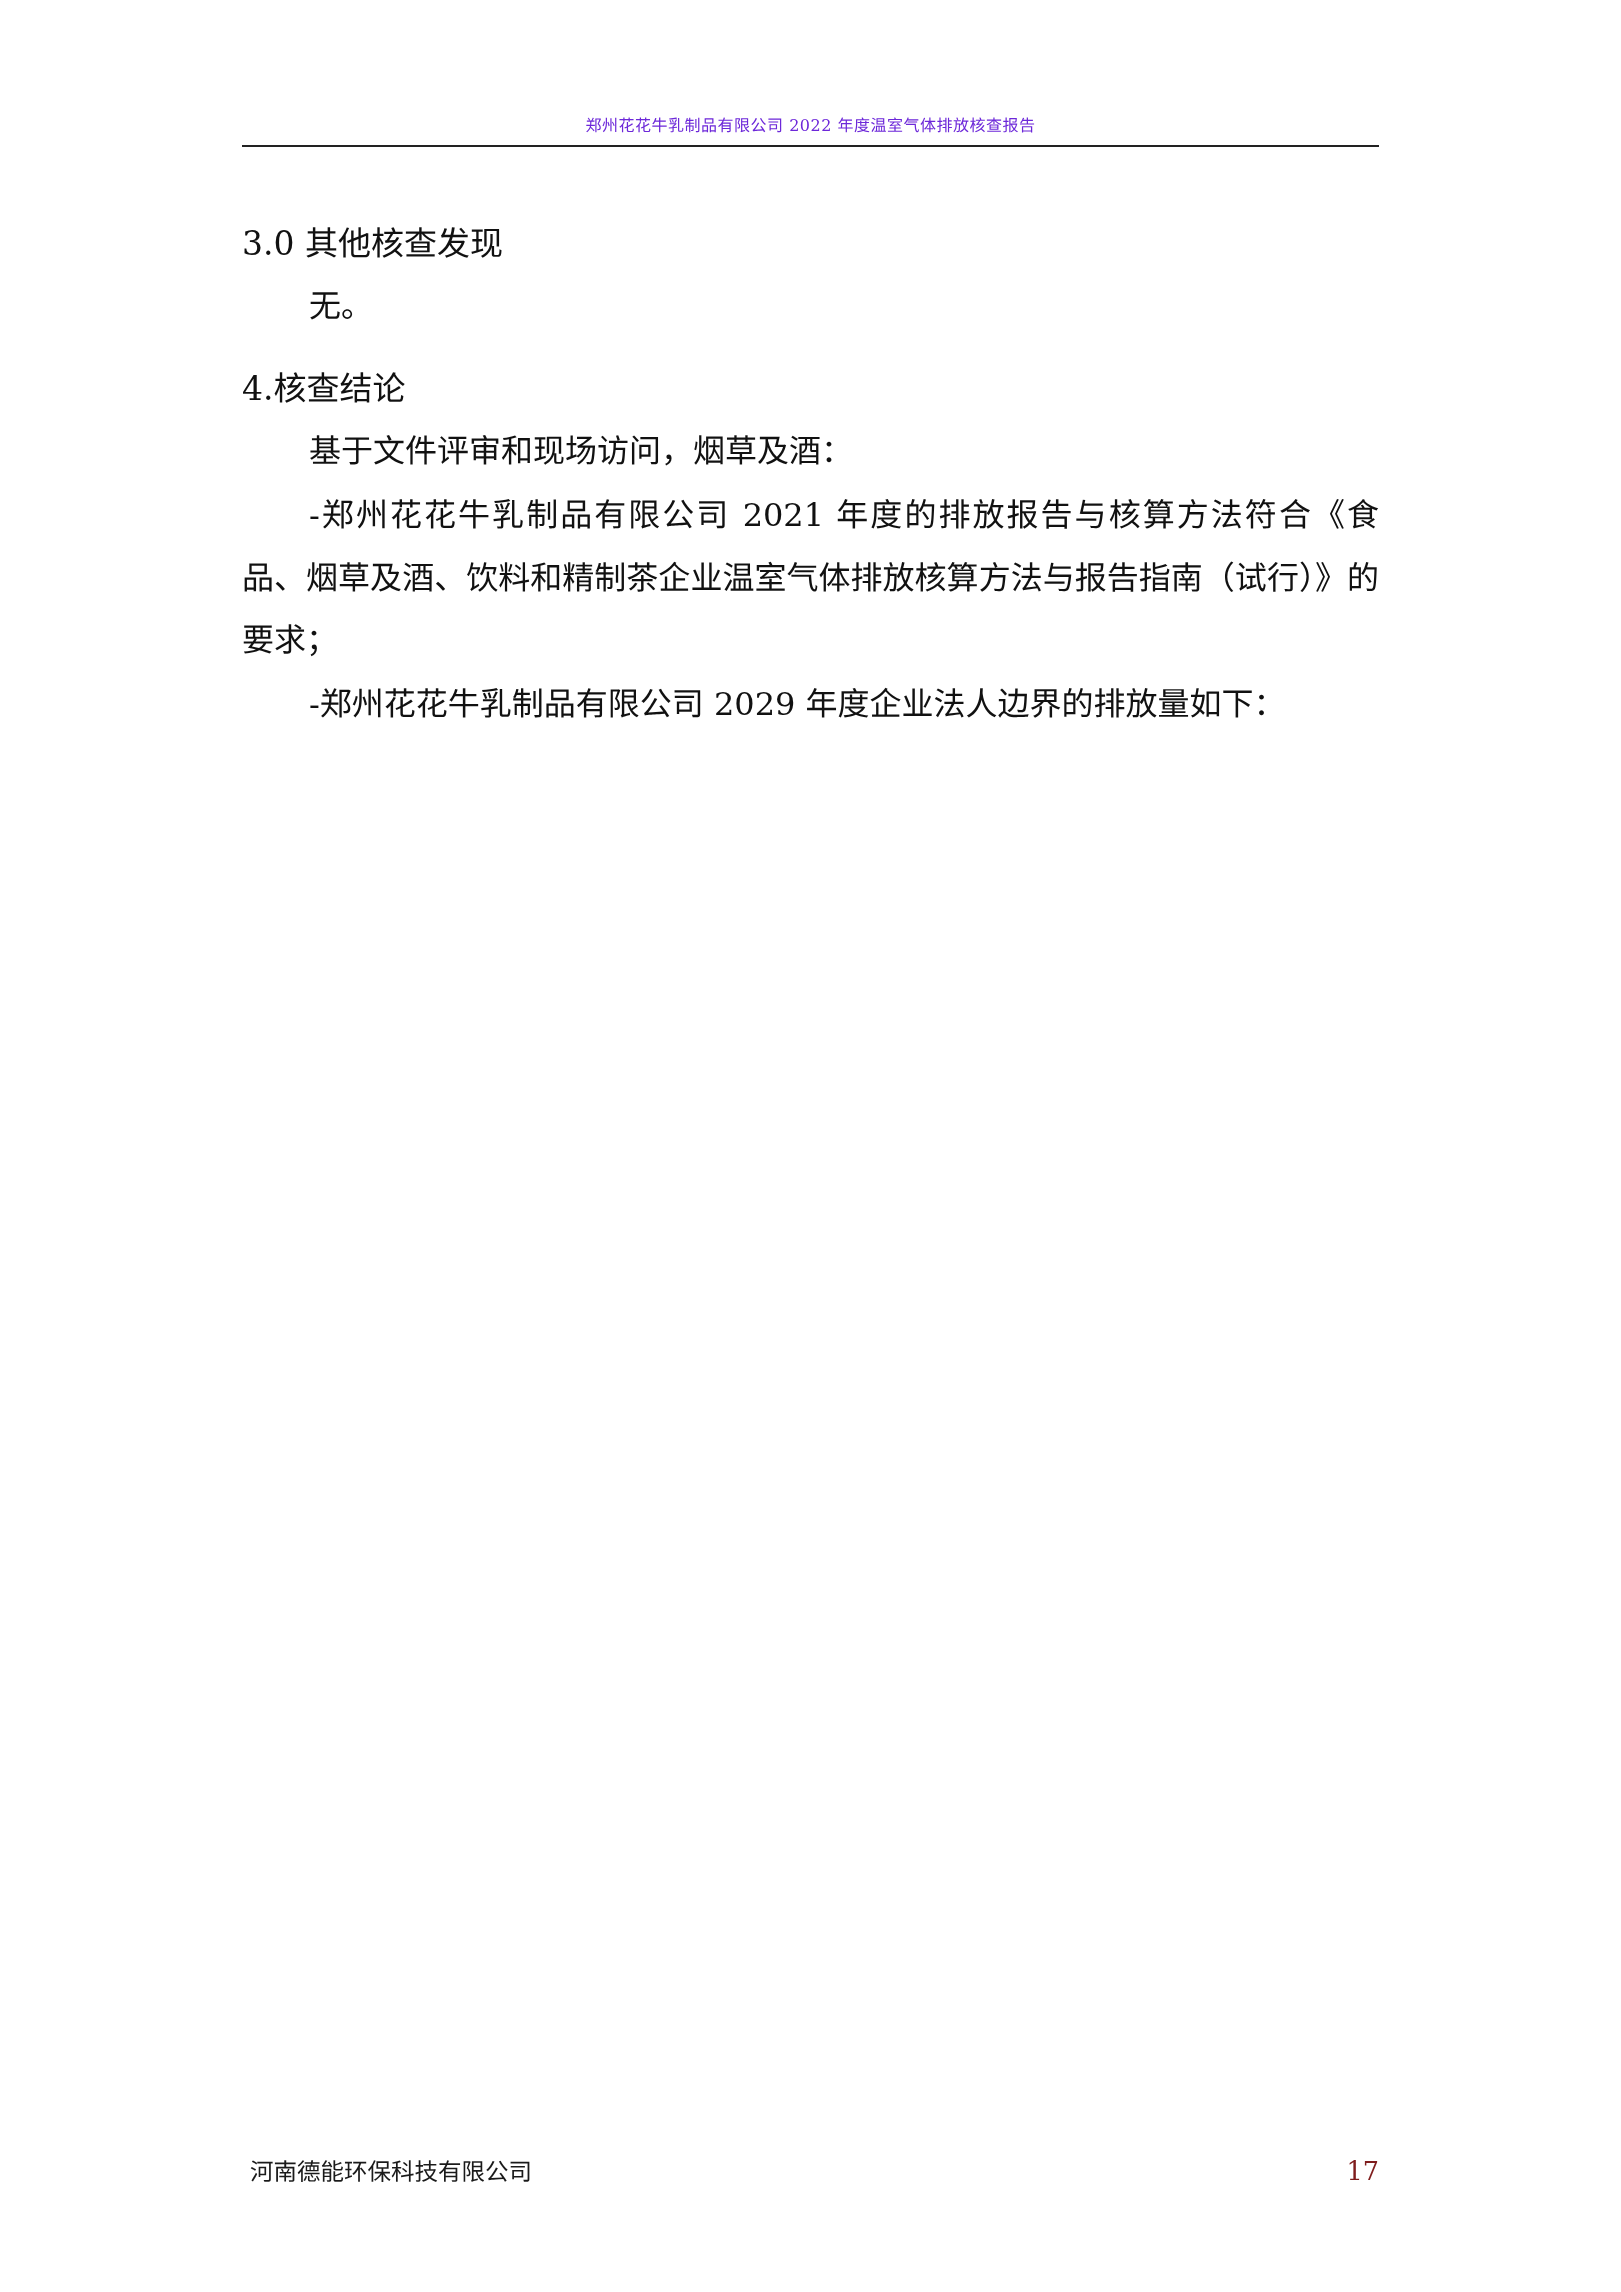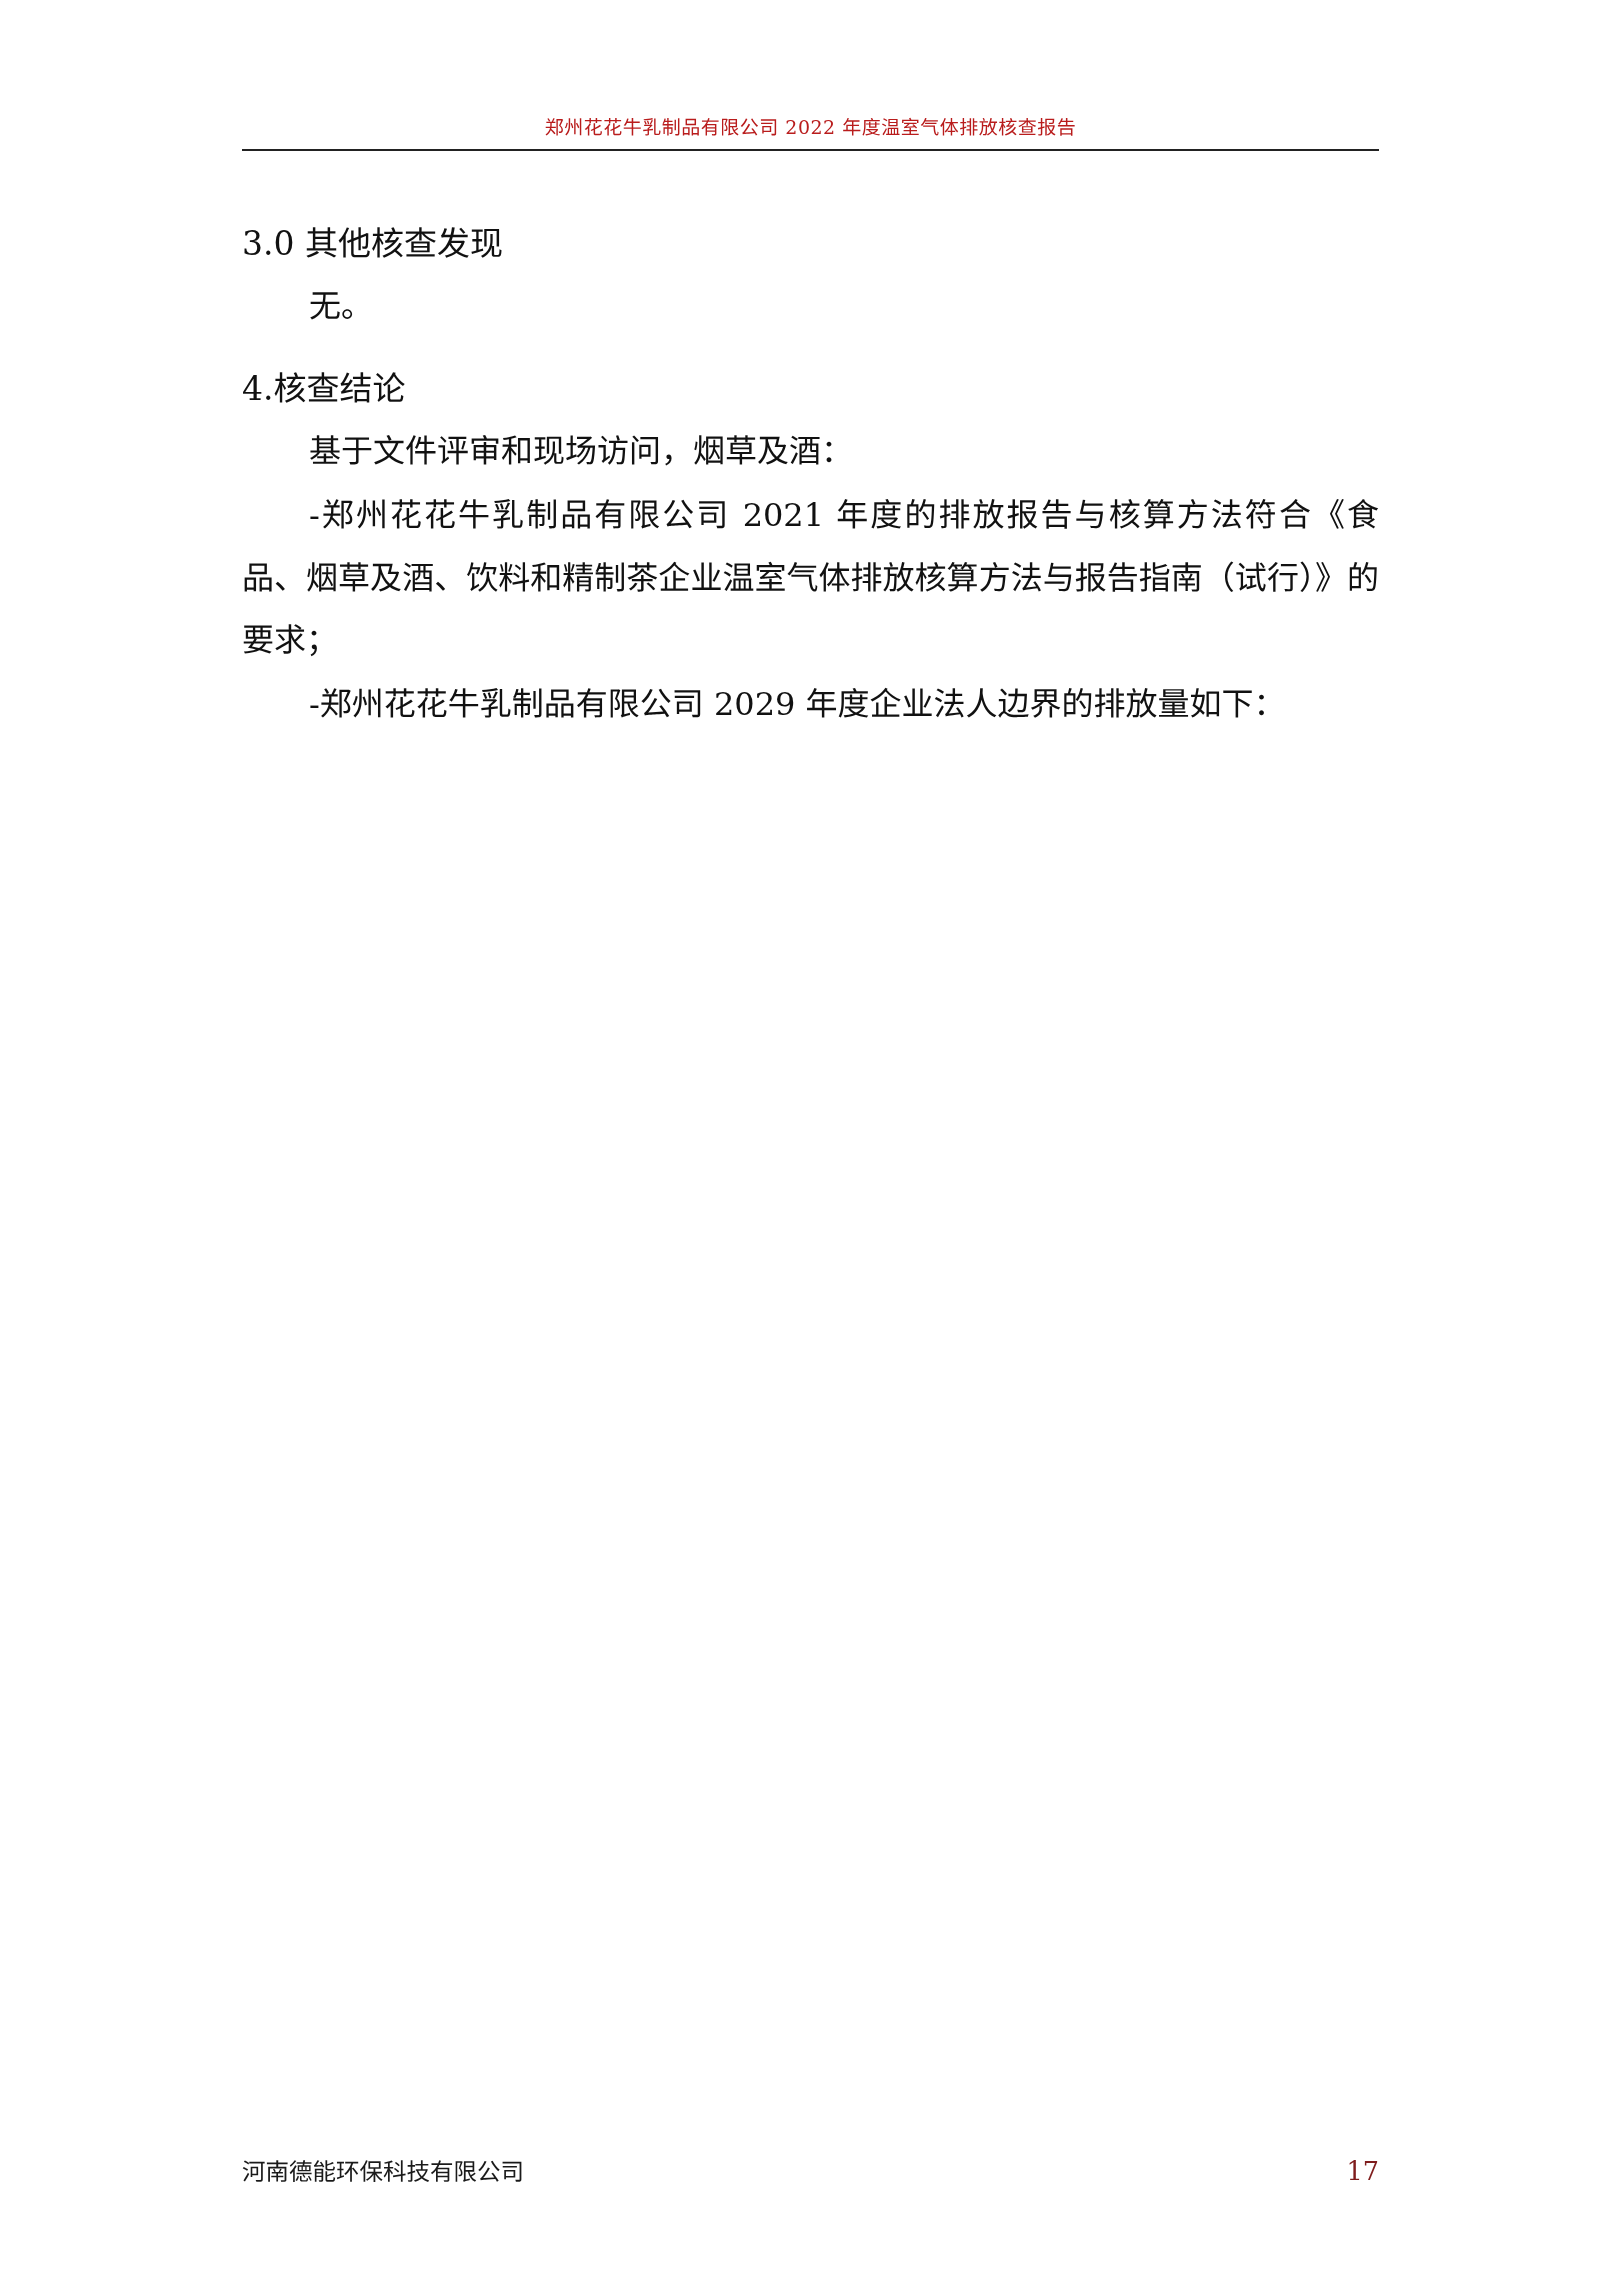--- a/index.html
+++ b/index.html
@@ -24,23 +24,23 @@
   }
   
   .header {
     position: absolute;
     top: 116px;
     left: 242px;
     width: 1137px;
     text-align: center;
   }
   .header-text {
-    font-size: 19px;
+    font-size: 16px;
     letter-spacing: 0.5px;
-    color: #b91c1c;
+    color: #6d28d9;
     font-family: "DejaVu Serif", "Liberation Serif", serif;
     line-height: 1.2;
   }
   .header-rule {
     margin-top: 9.8px;
     border-bottom: 2px solid #222222;
     width: 100%;
   }
   
   .content {
@@ -76,20 +76,21 @@
     left: 242px;
     width: 1137px;
     display: flex;
     align-items: baseline;
     justify-content: space-between;
   }
   .footer-left {
     font-size: 23.5px;
     color: #1a1a1a;
     font-family: "DejaVu Serif", "Liberation Serif", serif;
+    margin-left: 8px;
   }
   .footer-right {
     font-size: 25.5px;
     color: #7f1d1d;
     font-family: "DejaVu Serif", "Liberation Serif", serif;
   }
 </style>
 </head>
 <body>
 

